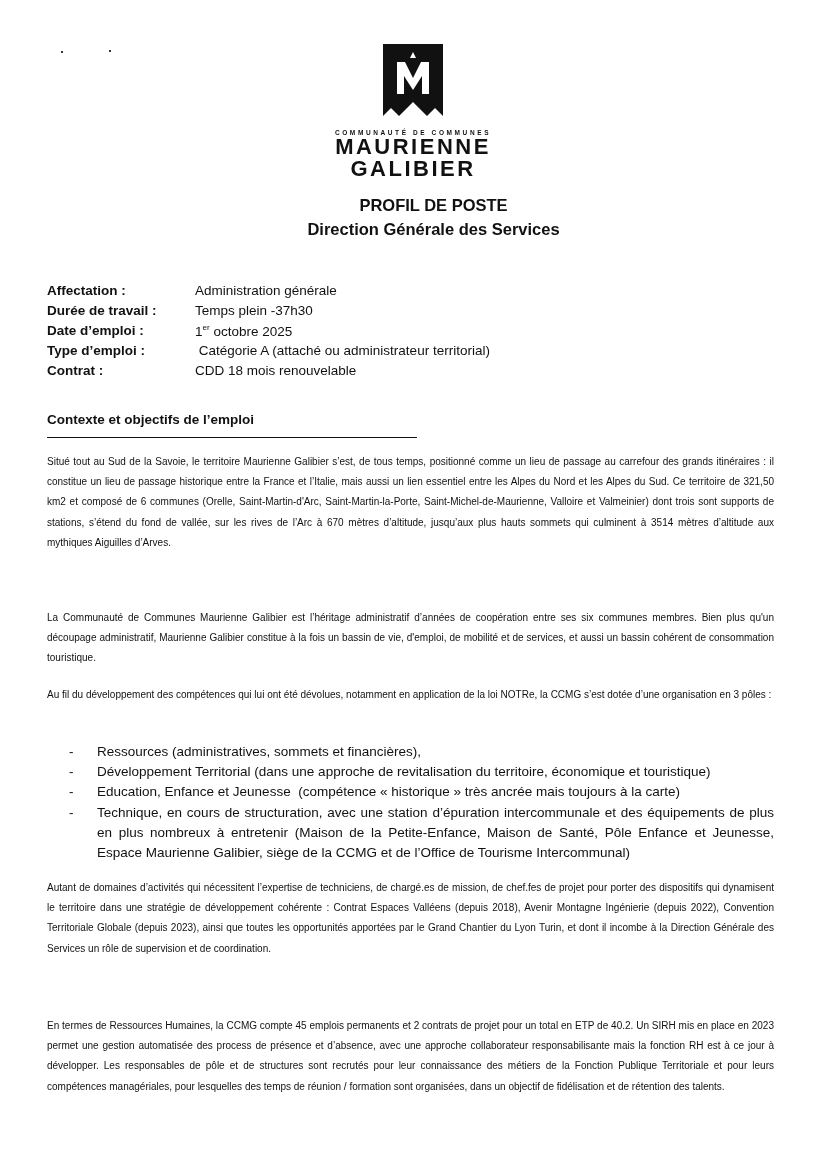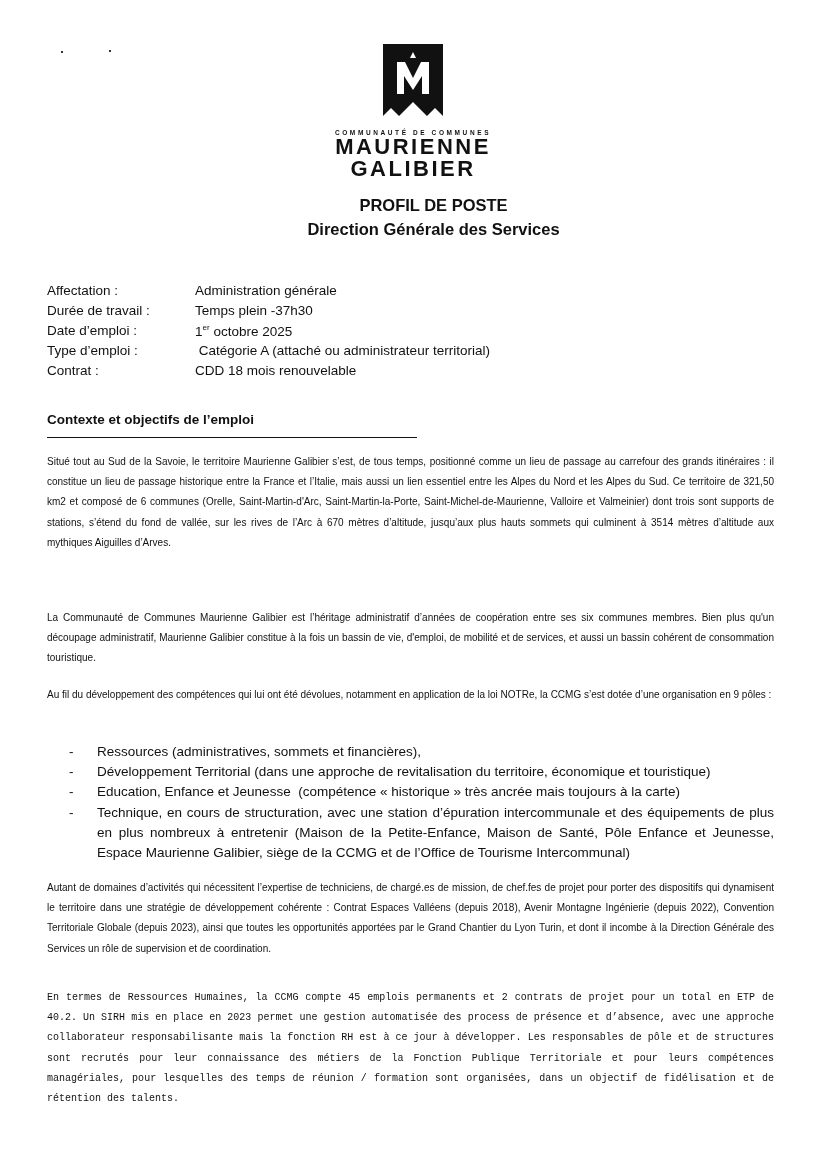--- a/index.html
+++ b/index.html
@@ -8,34 +8,34 @@
   .dot { position: absolute; width: 2px; height: 2px; background: #333; }
   .logo { position: absolute; left: 328px; top: 44px; width: 170px; text-align: center; }
   .logo svg { display: block; margin: 0 auto; }
   .logo .small { font-size: 6.5px; letter-spacing: 2.6px; font-weight: bold; margin-top: 3px; color:#111; }
   .logo .big { font-size: 22px; font-weight: bold; letter-spacing: 2.5px; line-height: 22px; color:#111; }
   .title { position: absolute; left: 0; width: 827px; text-align: center; font-weight: bold; }
   .title1 { top: 196px; font-size: 16.5px; left: 20px; }
   .title2 { top: 220px; font-size: 16.5px; left: 20px; }
   .info { position: absolute; left: 47px; top: 280px; font-size: 13.5px; }
   .info .row { display: flex; height: 20.2px; align-items: center; }
-  .info .lbl { width: 148px; font-weight: normal; }
+  .info .lbl { width: 148px; font-weight: bold; }
   .section { position: absolute; left: 47px; top: 412px; font-size: 13.5px; font-weight: bold;
              width: 370px; border-bottom: 1px solid #111; padding-bottom: 9px; line-height: 16px; }
   .para { position: absolute; left: 47px; width: 727px; font-size: 10px; line-height: 20.2px;
           text-align: justify; }
   .p1 { top: 452px; }
   .p2 { top: 608px; }
   .p3 { top: 685px; }
   .list { position: absolute; left: 47px; top: 742px; width: 727px; font-size: 13.5px; line-height: 20.2px; margin: 0; padding: 0; list-style: none; }
   .list li { display: flex; }
   .list .dash { width: 50px; padding-left: 22px; box-sizing: border-box; }
   .list .txt { flex: 1; }
   .p4 { top: 878px; }
-  .p5 { top: 988px; font-family: Liberation Mono, monospace; }
+  .p5 { top: 1016px; }
 </style>
 </head>
 <body>
 
 <div class="dot" style="left:61px;top:51px;"></div>
 <div class="dot" style="left:109px;top:50px;"></div>
 
 <div class="logo">
   <svg width="60" height="82" viewBox="0 0 60 82">
     <path d="M0 0 H60 V72 L52 64 L44 72 L30 58 L16 72 L8 64 L0 72 Z" fill="#111"></path>
@@ -70,21 +70,21 @@
   <div class="row">
     <span class="lbl">Contrat :</span>
     <span>CDD 18 mois renouvelable</span>
   </div>
 </div>
 
 <div class="section">Contexte et objectifs de l’emploi</div>
 
 <div class="para p1">Situé tout au Sud de la Savoie, le territoire Maurienne Galibier s’est, de tous temps, positionné comme un lieu de passage au carrefour des grands itinéraires : il constitue un lieu de passage historique entre la France et l’Italie, mais aussi un lien essentiel entre les Alpes du Nord et les Alpes du Sud. Ce territoire de 321,50 km2 et composé de 6 communes (Orelle, Saint-Martin-d'Arc, Saint-Martin-la-Porte, Saint-Michel-de-Maurienne, Valloire et Valmeinier) dont trois sont supports de stations, s’étend du fond de vallée, sur les rives de l’Arc à 670 mètres d’altitude, jusqu’aux plus hauts sommets qui culminent à 3514 mètres d’altitude aux mythiques Aiguilles d’Arves.</div>
 <div class="para p2">La Communauté de Communes Maurienne Galibier est l’héritage administratif d’années de coopération entre ses six communes membres. Bien plus qu'un découpage administratif, Maurienne Galibier constitue à la fois un bassin de vie, d'emploi, de mobilité et de services, et aussi un bassin cohérent de consommation touristique.</div>
-<div class="para p3">Au fil du développement des compétences qui lui ont été dévolues, notamment en application de la loi NOTRe, la CCMG s’est dotée d’une organisation en 9 pôles :</div>
+<div class="para p3">Au fil du développement des compétences qui lui ont été dévolues, notamment en application de la loi NOTRe, la CCMG s’est dotée d’une organisation en 3 pôles :</div>
 
 <ul class="list">
   <li>
       <span class="dash">-</span>
       <span class="txt">Ressources (administratives, sommets et financières),</span>
     </li>
   <li>
       <span class="dash">-</span>
       <span class="txt">Développement Territorial (dans une approche de revitalisation du territoire, économique et touristique)</span>
     </li>

